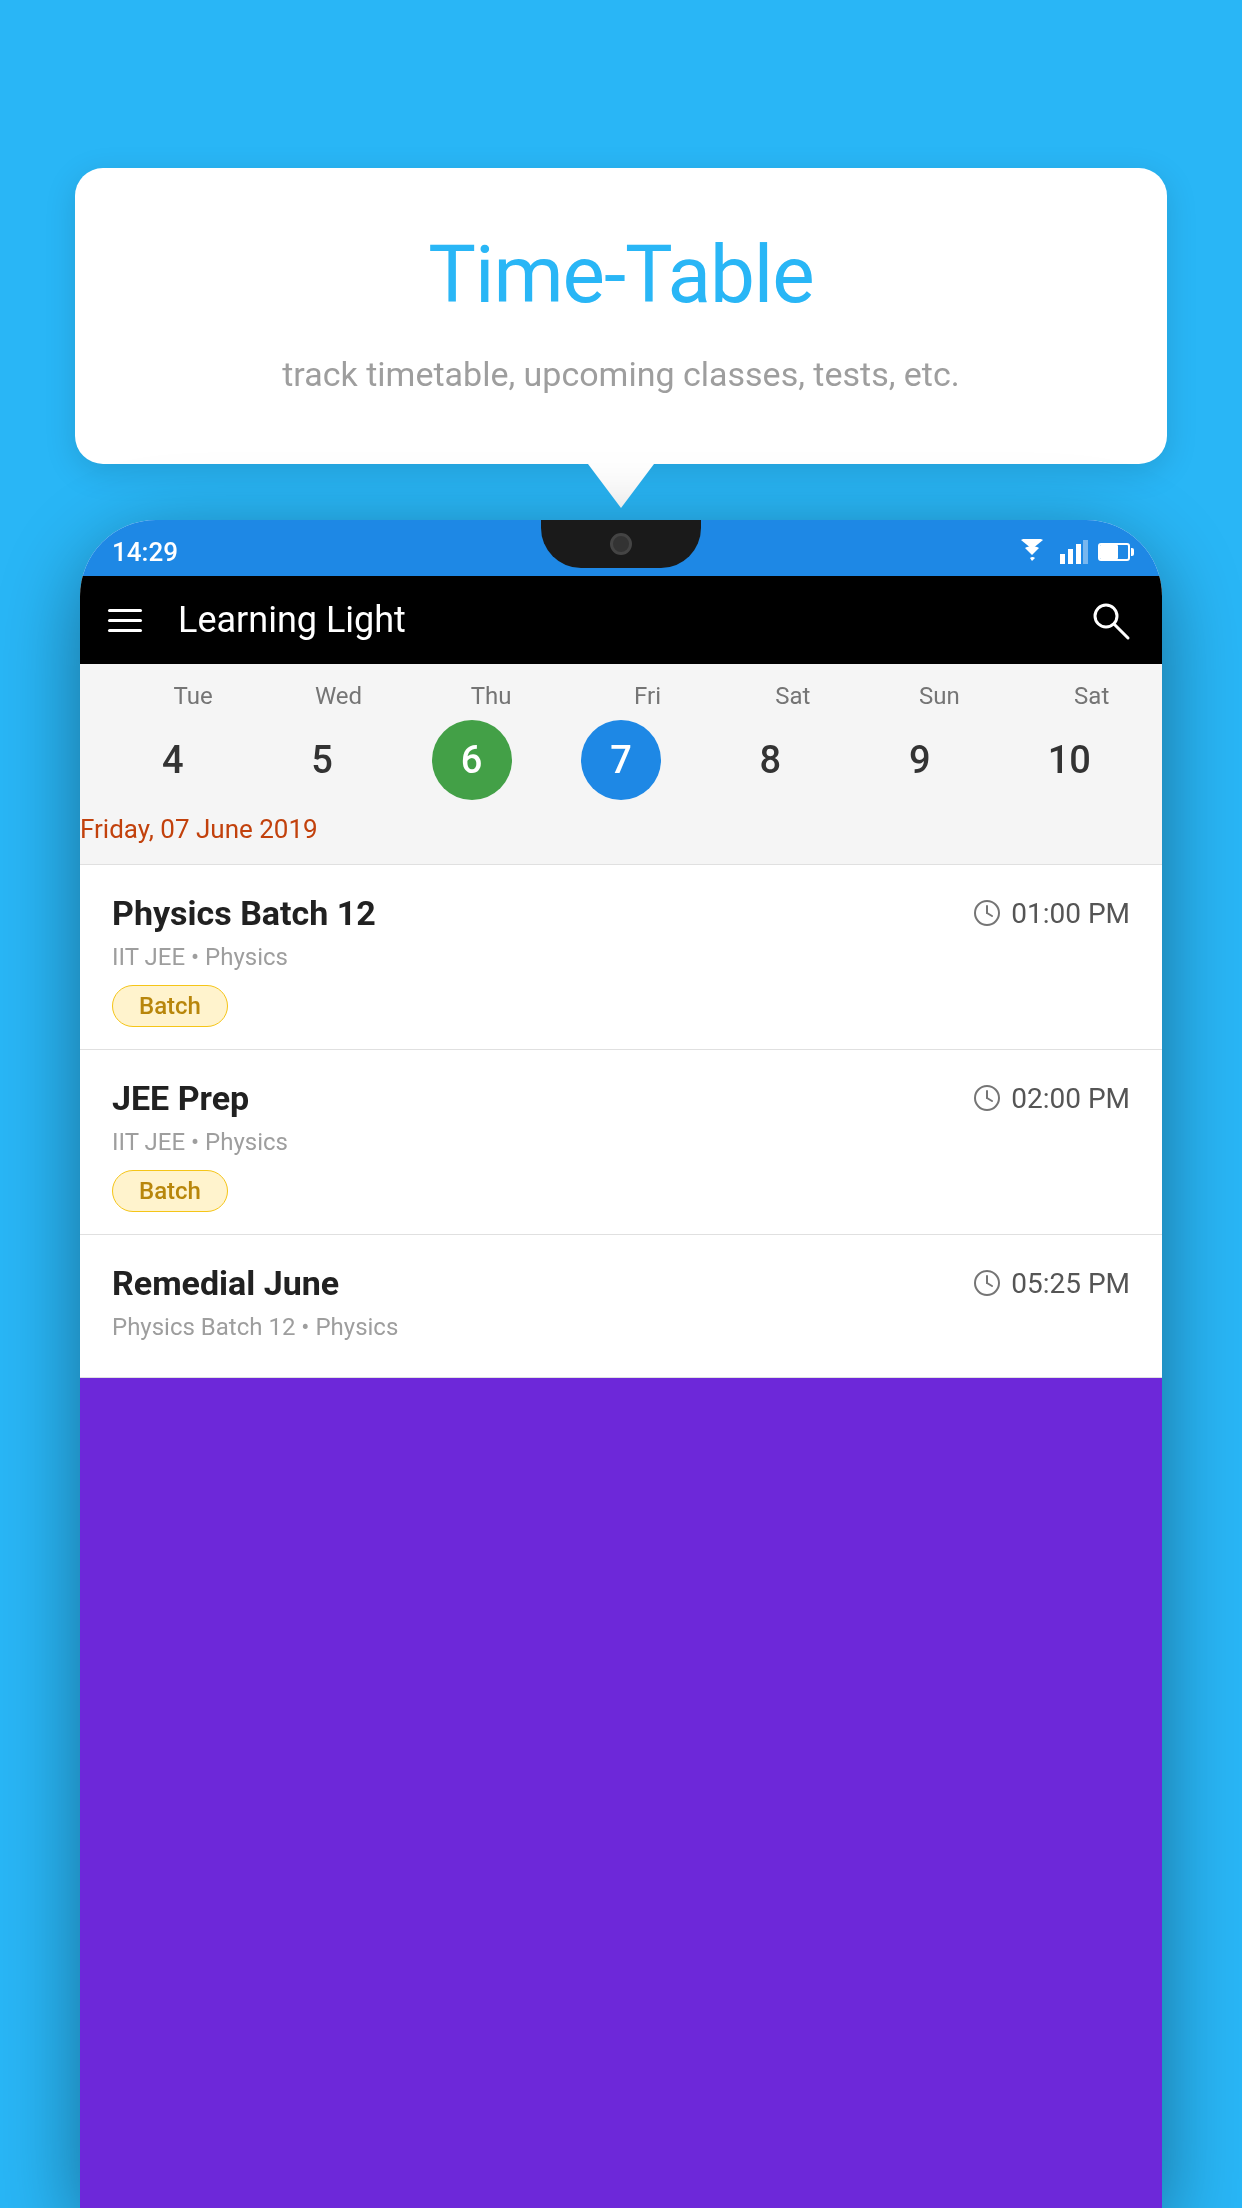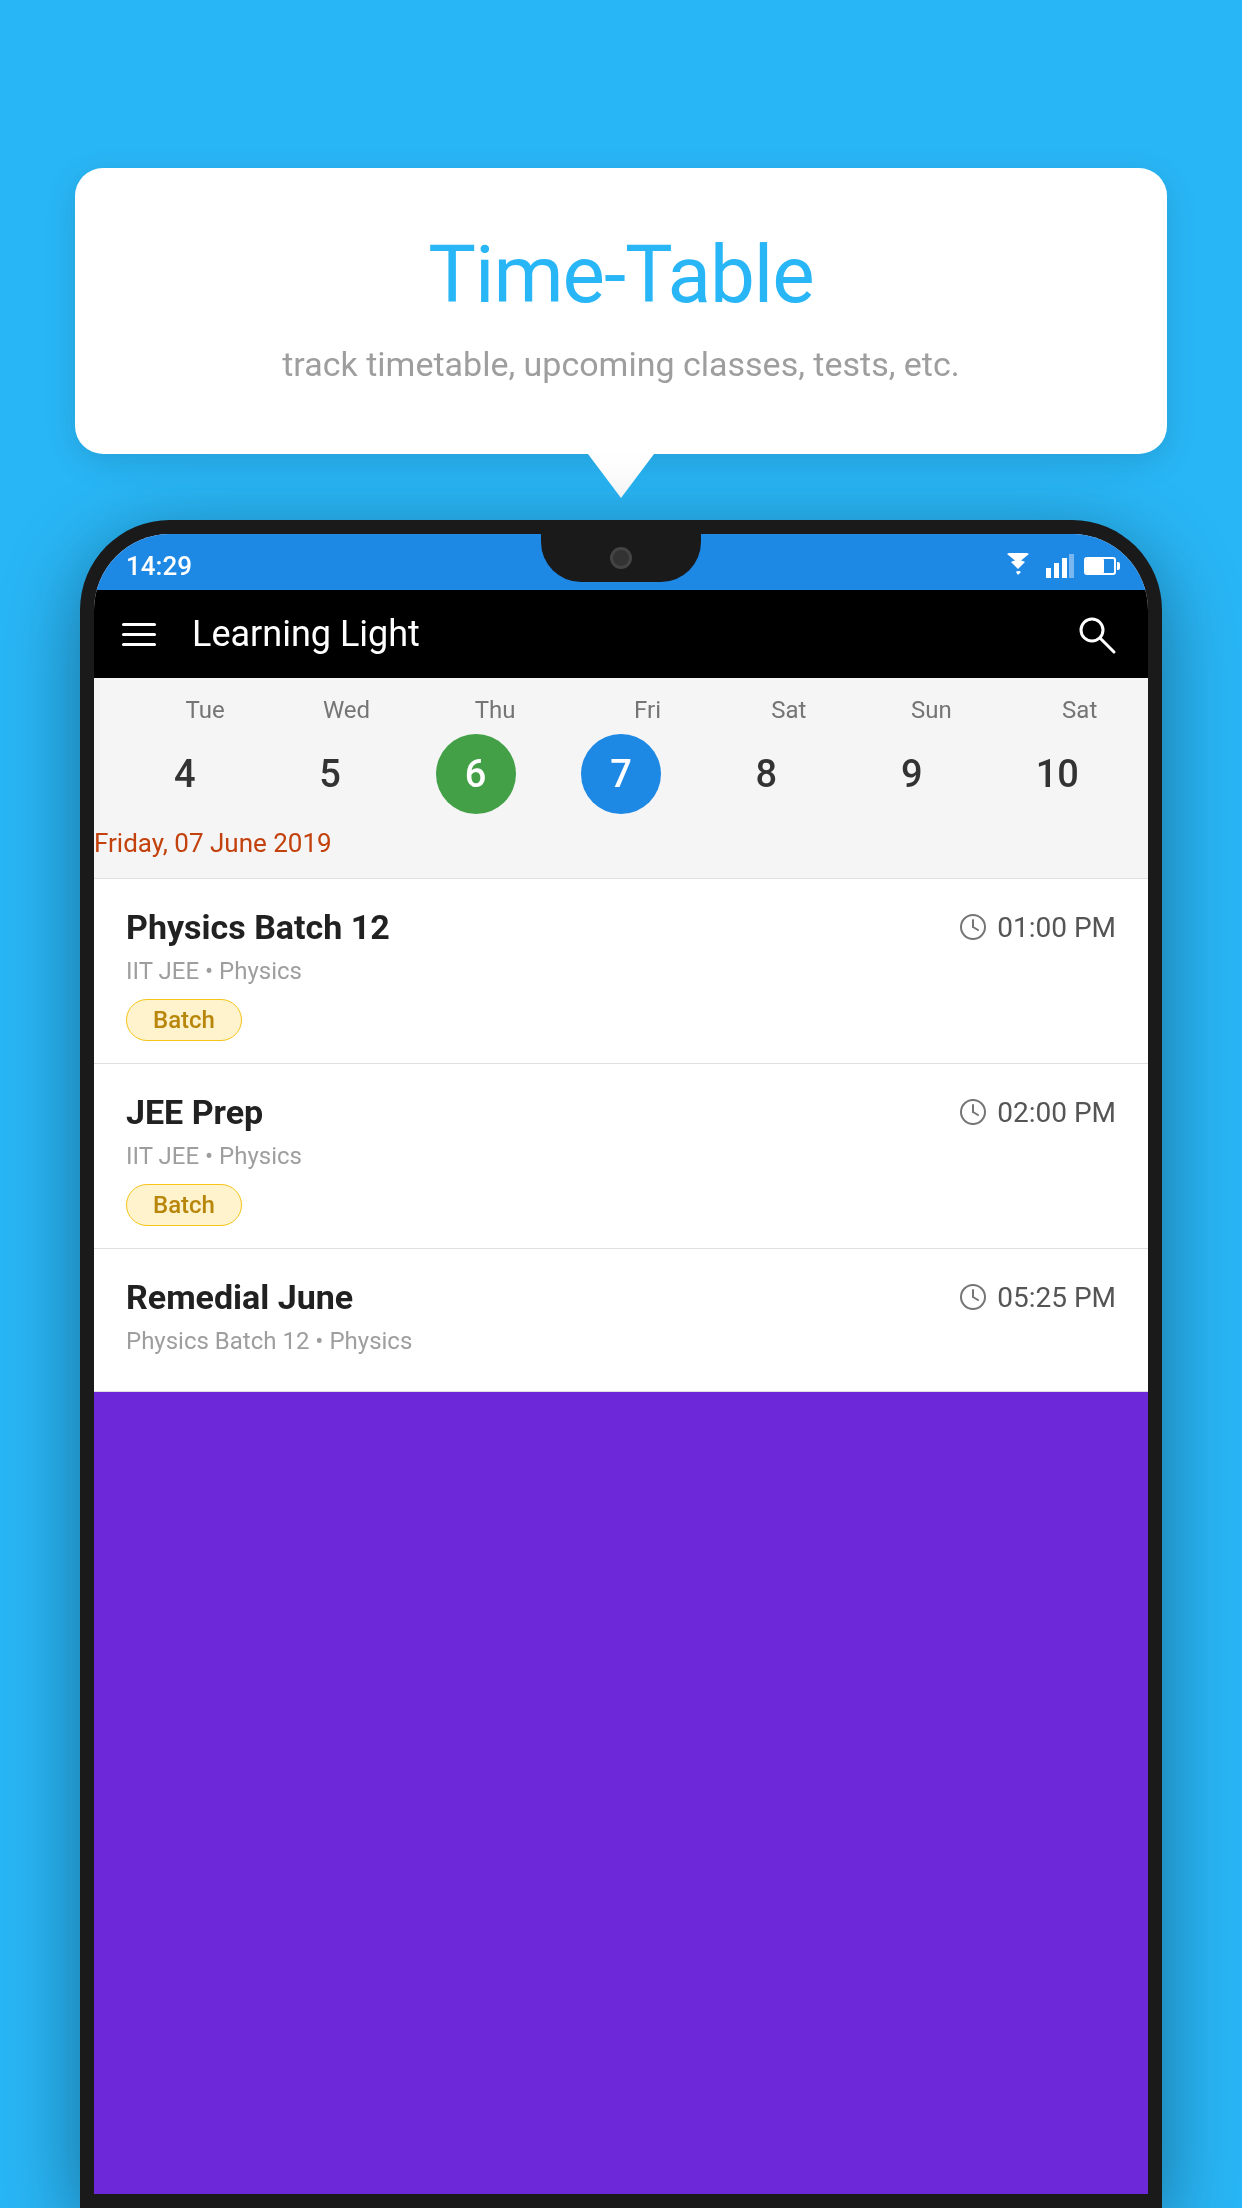--- a/index.html
+++ b/index.html
@@ -36,39 +36,38 @@
       border-left: 36px solid transparent;
       border-right: 36px solid transparent;
       border-top: 48px solid #fff;
     }
     .tooltip-title {
       font-size: 80px;
       font-weight: 400;
       color: #29B6F6;
       text-align: center;
       letter-spacing: -1px;
-      margin-bottom: 22px;
+      margin-bottom: 32px;
     }
     .tooltip-subtitle {
       font-size: 34px;
       color: #9E9E9E;
       text-align: center;
       font-weight: 400;
     }
 
     
     .phone-frame {
       position: absolute;
       top: 520px;
       left: 80px;
       right: 80px;
       bottom: 0;
       background: #1a1a1a;
       border-radius: 90px 90px 0 0;
-      padding: 14px;
       box-shadow: 0 20px 80px rgba(0,0,0,0.4);
     }
     .phone-inner {
       background: #fff;
       border-radius: 76px 76px 0 0;
       overflow: hidden;
       height: 100%;
       position: relative;
     }
 

